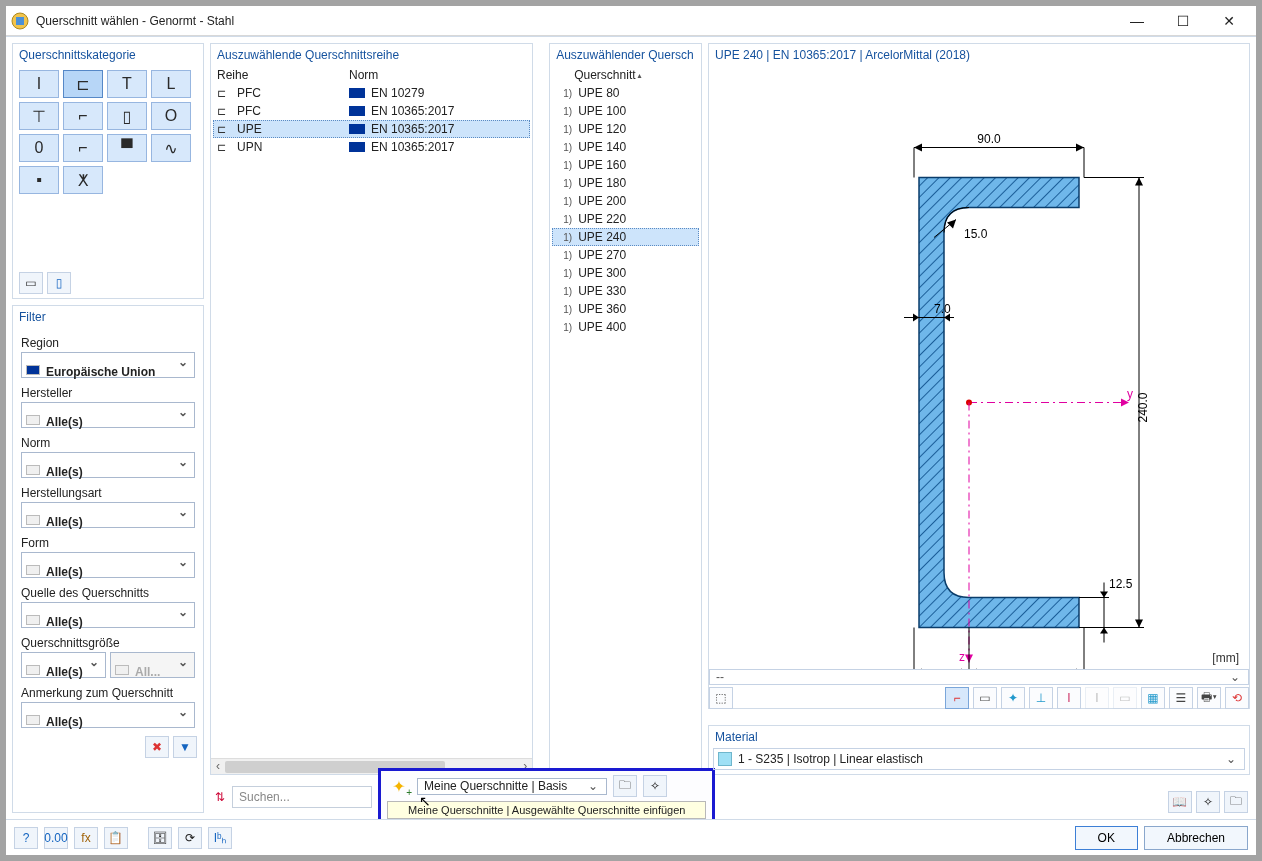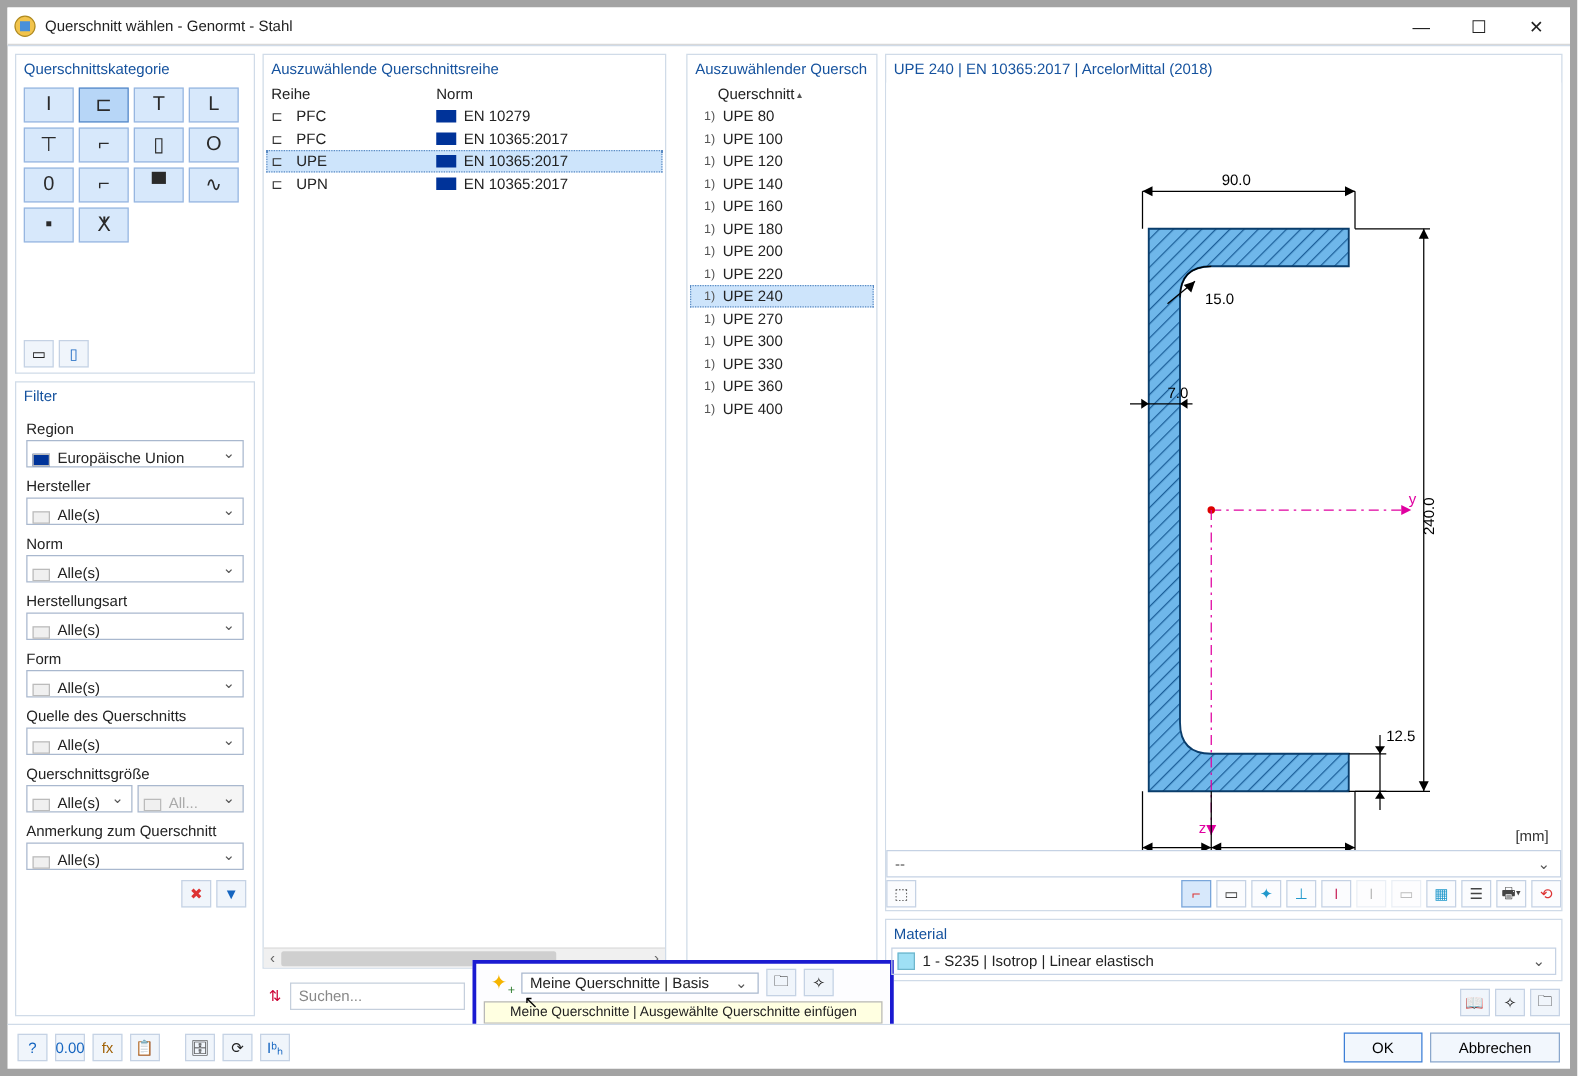--- a/index.html
+++ b/index.html
@@ -21,21 +21,21 @@
 .cat-grid { display:grid; grid-template-columns: repeat(4,40px); gap:4px; padding:4px 6px 10px 6px;}
 .cat-btn { width:40px; height:28px; border:1px solid #97b6e0; background:#d7e8fb; display:flex; align-items:center; justify-content:center; font-size:16px; color:#2a2a2a; cursor:pointer;}
 .cat-btn.selected { background:#b7d6f7; border-color:#5688c7; }
 .cat-footer { padding:4px 6px; display:flex; gap:4px;}
 .small-icon-btn { width:24px; height:22px; border:1px solid #c5d2e4; background:#f0f5fb; display:flex; align-items:center; justify-content:center; cursor:pointer;}
 .small-icon-btn.flat { border-color:transparent; background:transparent;}
 
 .filter-panel { flex:1; padding-bottom:4px;}
 .filter-body { padding:2px 8px; display:flex; flex-direction:column; gap:2px;}
 .filter-label { color:#222; margin-top:6px; font-size:12px;}
-.combo { height:22px; border:1px solid #a9b8ce; background:#fff; display:flex; align-items:flex-end; padding:0 4px; cursor:pointer; position:relative;}
+.combo { height:22px; border:1px solid #a9b8ce; background:#fff; display:flex; align-items:flex-start; padding:12px 4px; cursor:pointer; position:relative;font-weight:bold;}
 .combo::after { content:"⌄"; position:absolute; right:6px; top:2px; color:#555; font-size:12px;}
 .combo .swatch { width:14px; height:10px; background:#f0f0f0; border:1px solid #bbb; margin-right:6px;}
 .combo.eu .swatch { background:#003399; }
 .filter-footer { display:flex; justify-content:flex-end; gap:4px; padding:6px;}
 
 
 .col-series { width:330px; }
 .col-series .headrow, .col-sections .headrow { display:flex; padding:2px 6px; color:#222; font-size:12px;}
 .col-series .headrow span:first-child { width:132px; }
 .col-series .list, .col-sections .list { flex:1; overflow:auto; padding:0 2px;}
@@ -52,21 +52,21 @@
 
 .col-sections { width:156px;}
 .col-sections .headrow { padding-left:24px;}
 .col-sections .headrow span { position:relative;}
 .col-sections .headrow span::after { content:"▴"; font-size:8px; position:relative; top:-1px; left:2px; color:#555;}
 .xrow { display:flex; align-items:center; height:18px; padding:0 4px; cursor:pointer;}
 .xrow.selected { background:#cde4fb; outline:1px dotted #5b8bc3; outline-offset:-1px;}
 .xrow .num { width:16px; font-size:10px; color:#555; text-align:right; margin-right:6px;}
 
 
-.col-preview { flex:1; display:flex; flex-direction:column; gap:6px;}
+.col-preview { flex:1; display:flex; flex-direction:column; gap:16px;}
 .pv-head { color:#15529e; padding:4px 6px;}
 .pv-canvas { flex:1; position:relative; background:#fff; }
 .unit-tag { position:absolute; bottom:4px; right:10px; color:#333;}
 .pv-info { height:22px; border:1px solid #c5d2e4; background:#fff; display:flex; align-items:center; padding:0 6px; color:#555; position:relative;}
 .pv-info::after { content:"⌄"; position:absolute; right:8px; color:#555;}
 .pv-toolbar { display:flex; align-items:center; gap:4px; padding:2px 0;}
 .pv-toolbar .spacer { flex:1;}
 .tb-btn { width:24px; height:22px; border:1px solid #c5d2e4; background:#fbfcfe; display:flex; align-items:center; justify-content:center; font-size:12px; color:#444; cursor:pointer;}
 .tb-btn.disabled { opacity:.35; }
 .tb-btn.active { background:#d7e8fb; border-color:#7aa6da;}

